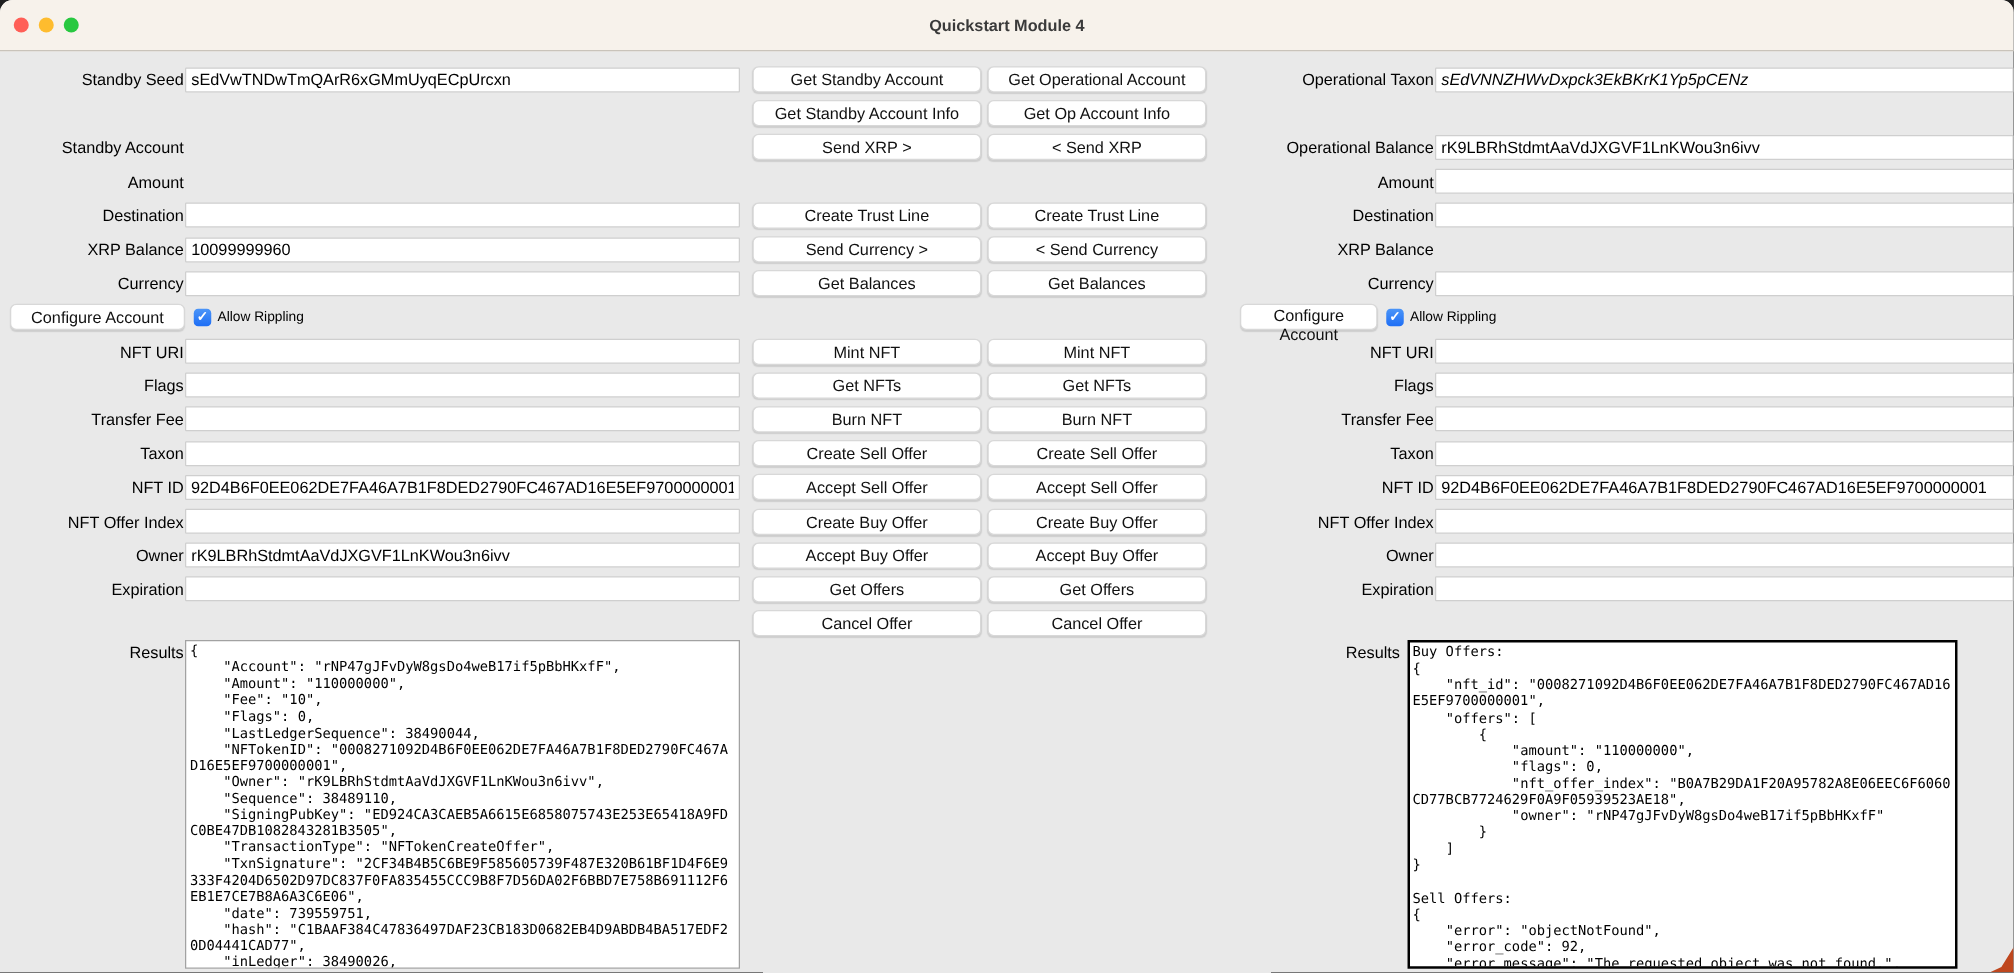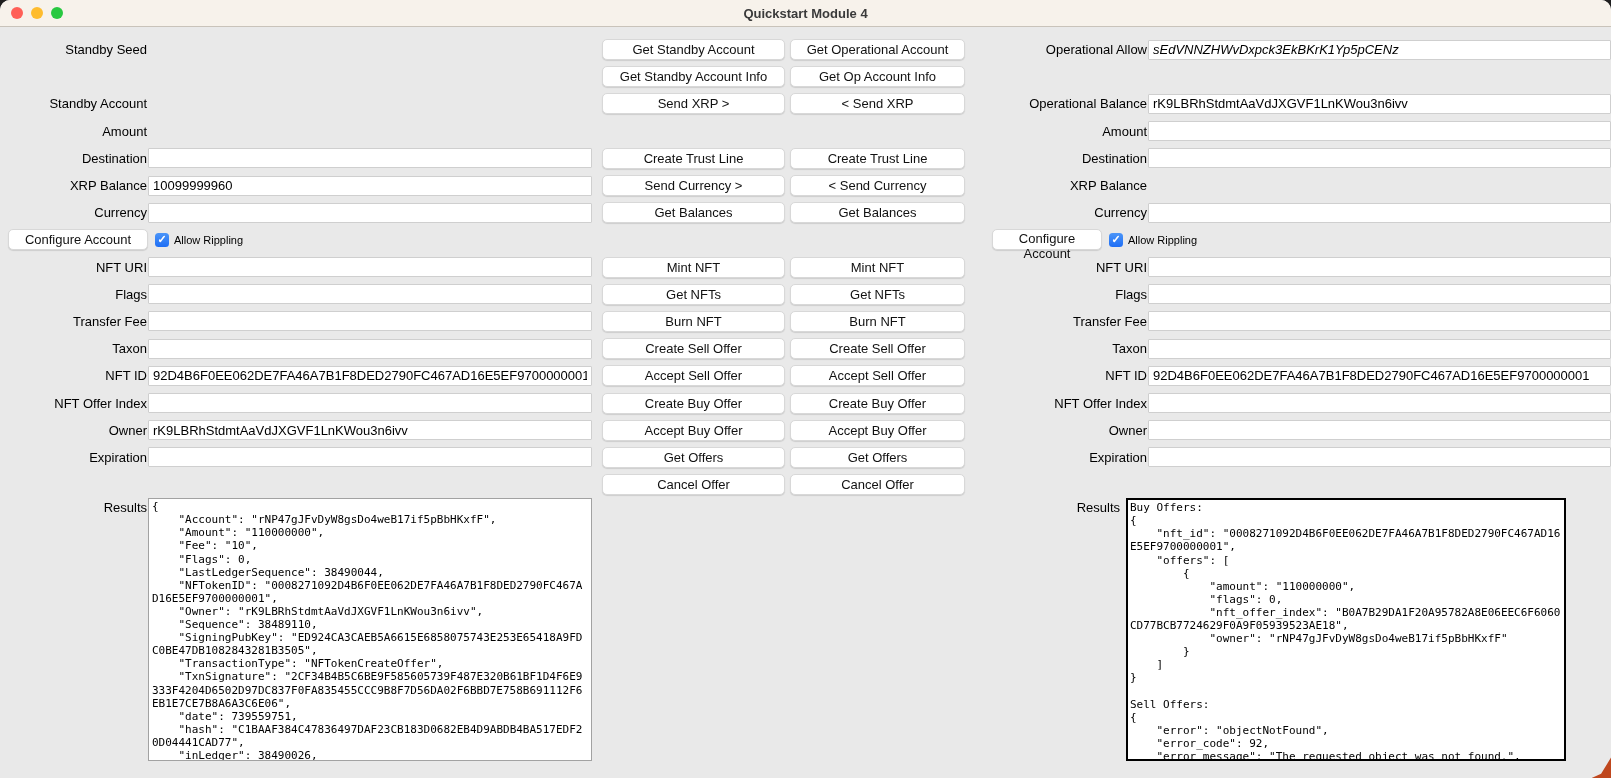--- a/index.html
+++ b/index.html
@@ -2,21 +2,21 @@
 <html><head>
 <meta charset="utf-8">
 <style>
   html,body{margin:0;padding:0;background:#1f1f1f;}
   .window{
     width:1611px;height:778px;background:#e9e9e9;
     border-radius:10px 10px 0 0;overflow:hidden;position:relative;
     font-family:"Liberation Sans",sans-serif;
   }
   .titlebar{
-    height:27px;background:#f7f2eb;border-bottom:1px solid #c9c3ba;
+    height:41px;background:#f7f2eb;border-bottom:1px solid #c9c3ba;
     display:flex;align-items:center;justify-content:center;position:relative;
     box-sizing:border-box;
   }
   .traffic{position:absolute;left:11px;top:0;height:100%;display:flex;align-items:center;gap:8px;}
   .light{width:12px;height:12px;border-radius:50%;}
   .light.red{background:#ff5f57;}
   .light.yellow{background:#febc2e;}
   .light.green{background:#28c840;}
   .title{font-size:13px;font-weight:bold;color:#3a3a3a;}
 
@@ -86,23 +86,24 @@
       <div class="light red"></div>
       <div class="light yellow"></div>
       <div class="light green"></div>
     </div>
     <div class="title">Quickstart Module 4</div>
   </div>
 
   <div class="content">
 
     <div class="lbl c1" style="grid-row:1">Standby Seed</div>
+    <input class="fld c2" style="grid-row: 1;" value="sEdVwTNDwTmQArR6xGMmUyqECpUrcxn">
     <button class="btn c4" style="grid-row:1">Get Standby Account</button>
     <button class="btn c6" style="grid-row:1">Get Operational Account</button>
-    <div class="lbl c8" style="grid-row:1">Operational Allow</div>
+    <div class="lbl c8" style="grid-row:1">Operational Taxon</div>
     <input class="fld c9" style="grid-row: 1; font-style: italic;" value="sEdVNNZHWvDxpck3EkBKrK1Yp5pCENz">
 
     <button class="btn c4" style="grid-row:2">Get Standby Account Info</button>
     <button class="btn c6" style="grid-row:2">Get Op Account Info</button>
 
     <div class="lbl c1" style="grid-row:3">Standby Account</div>
     <button class="btn c4" style="grid-row:3">Send XRP &gt;</button>
     <button class="btn c6" style="grid-row:3">&lt; Send XRP</button>
     <div class="lbl c8" style="grid-row:3">Operational Balance</div>
     <input class="fld c9" style="grid-row: 3;" value="rK9LBRhStdmtAaVdJXGVF1LnKWou3n6ivv">

